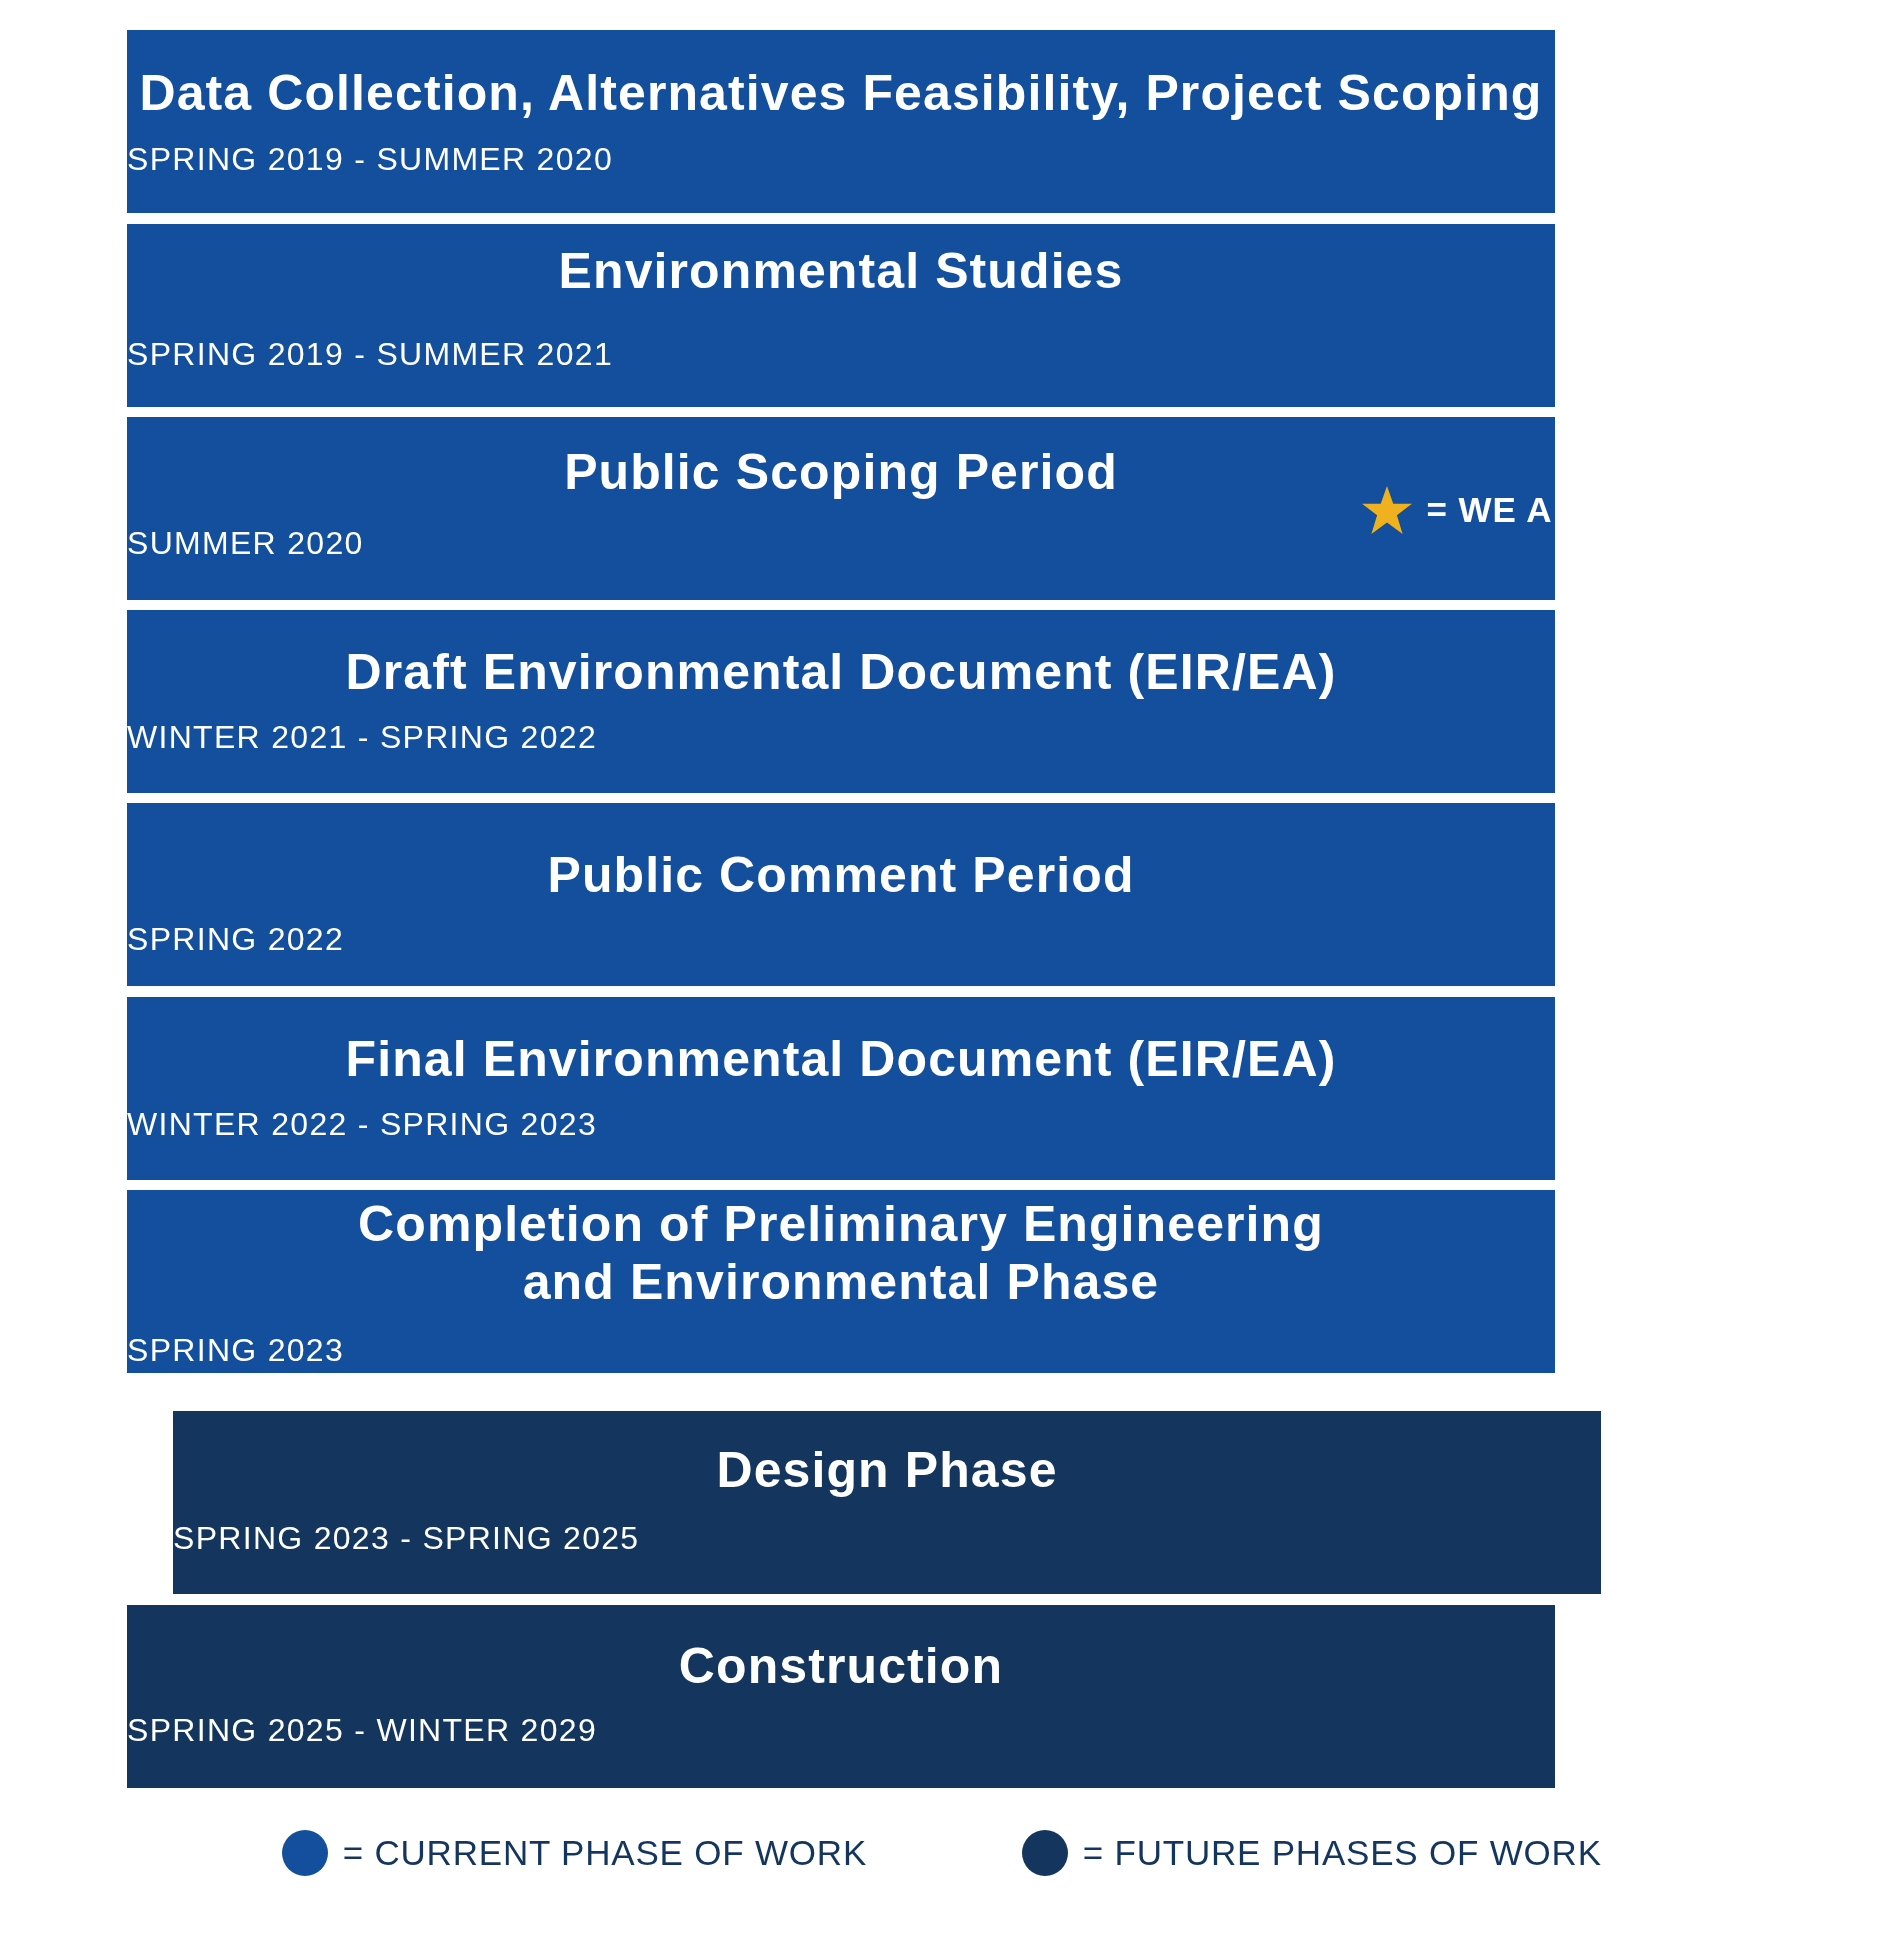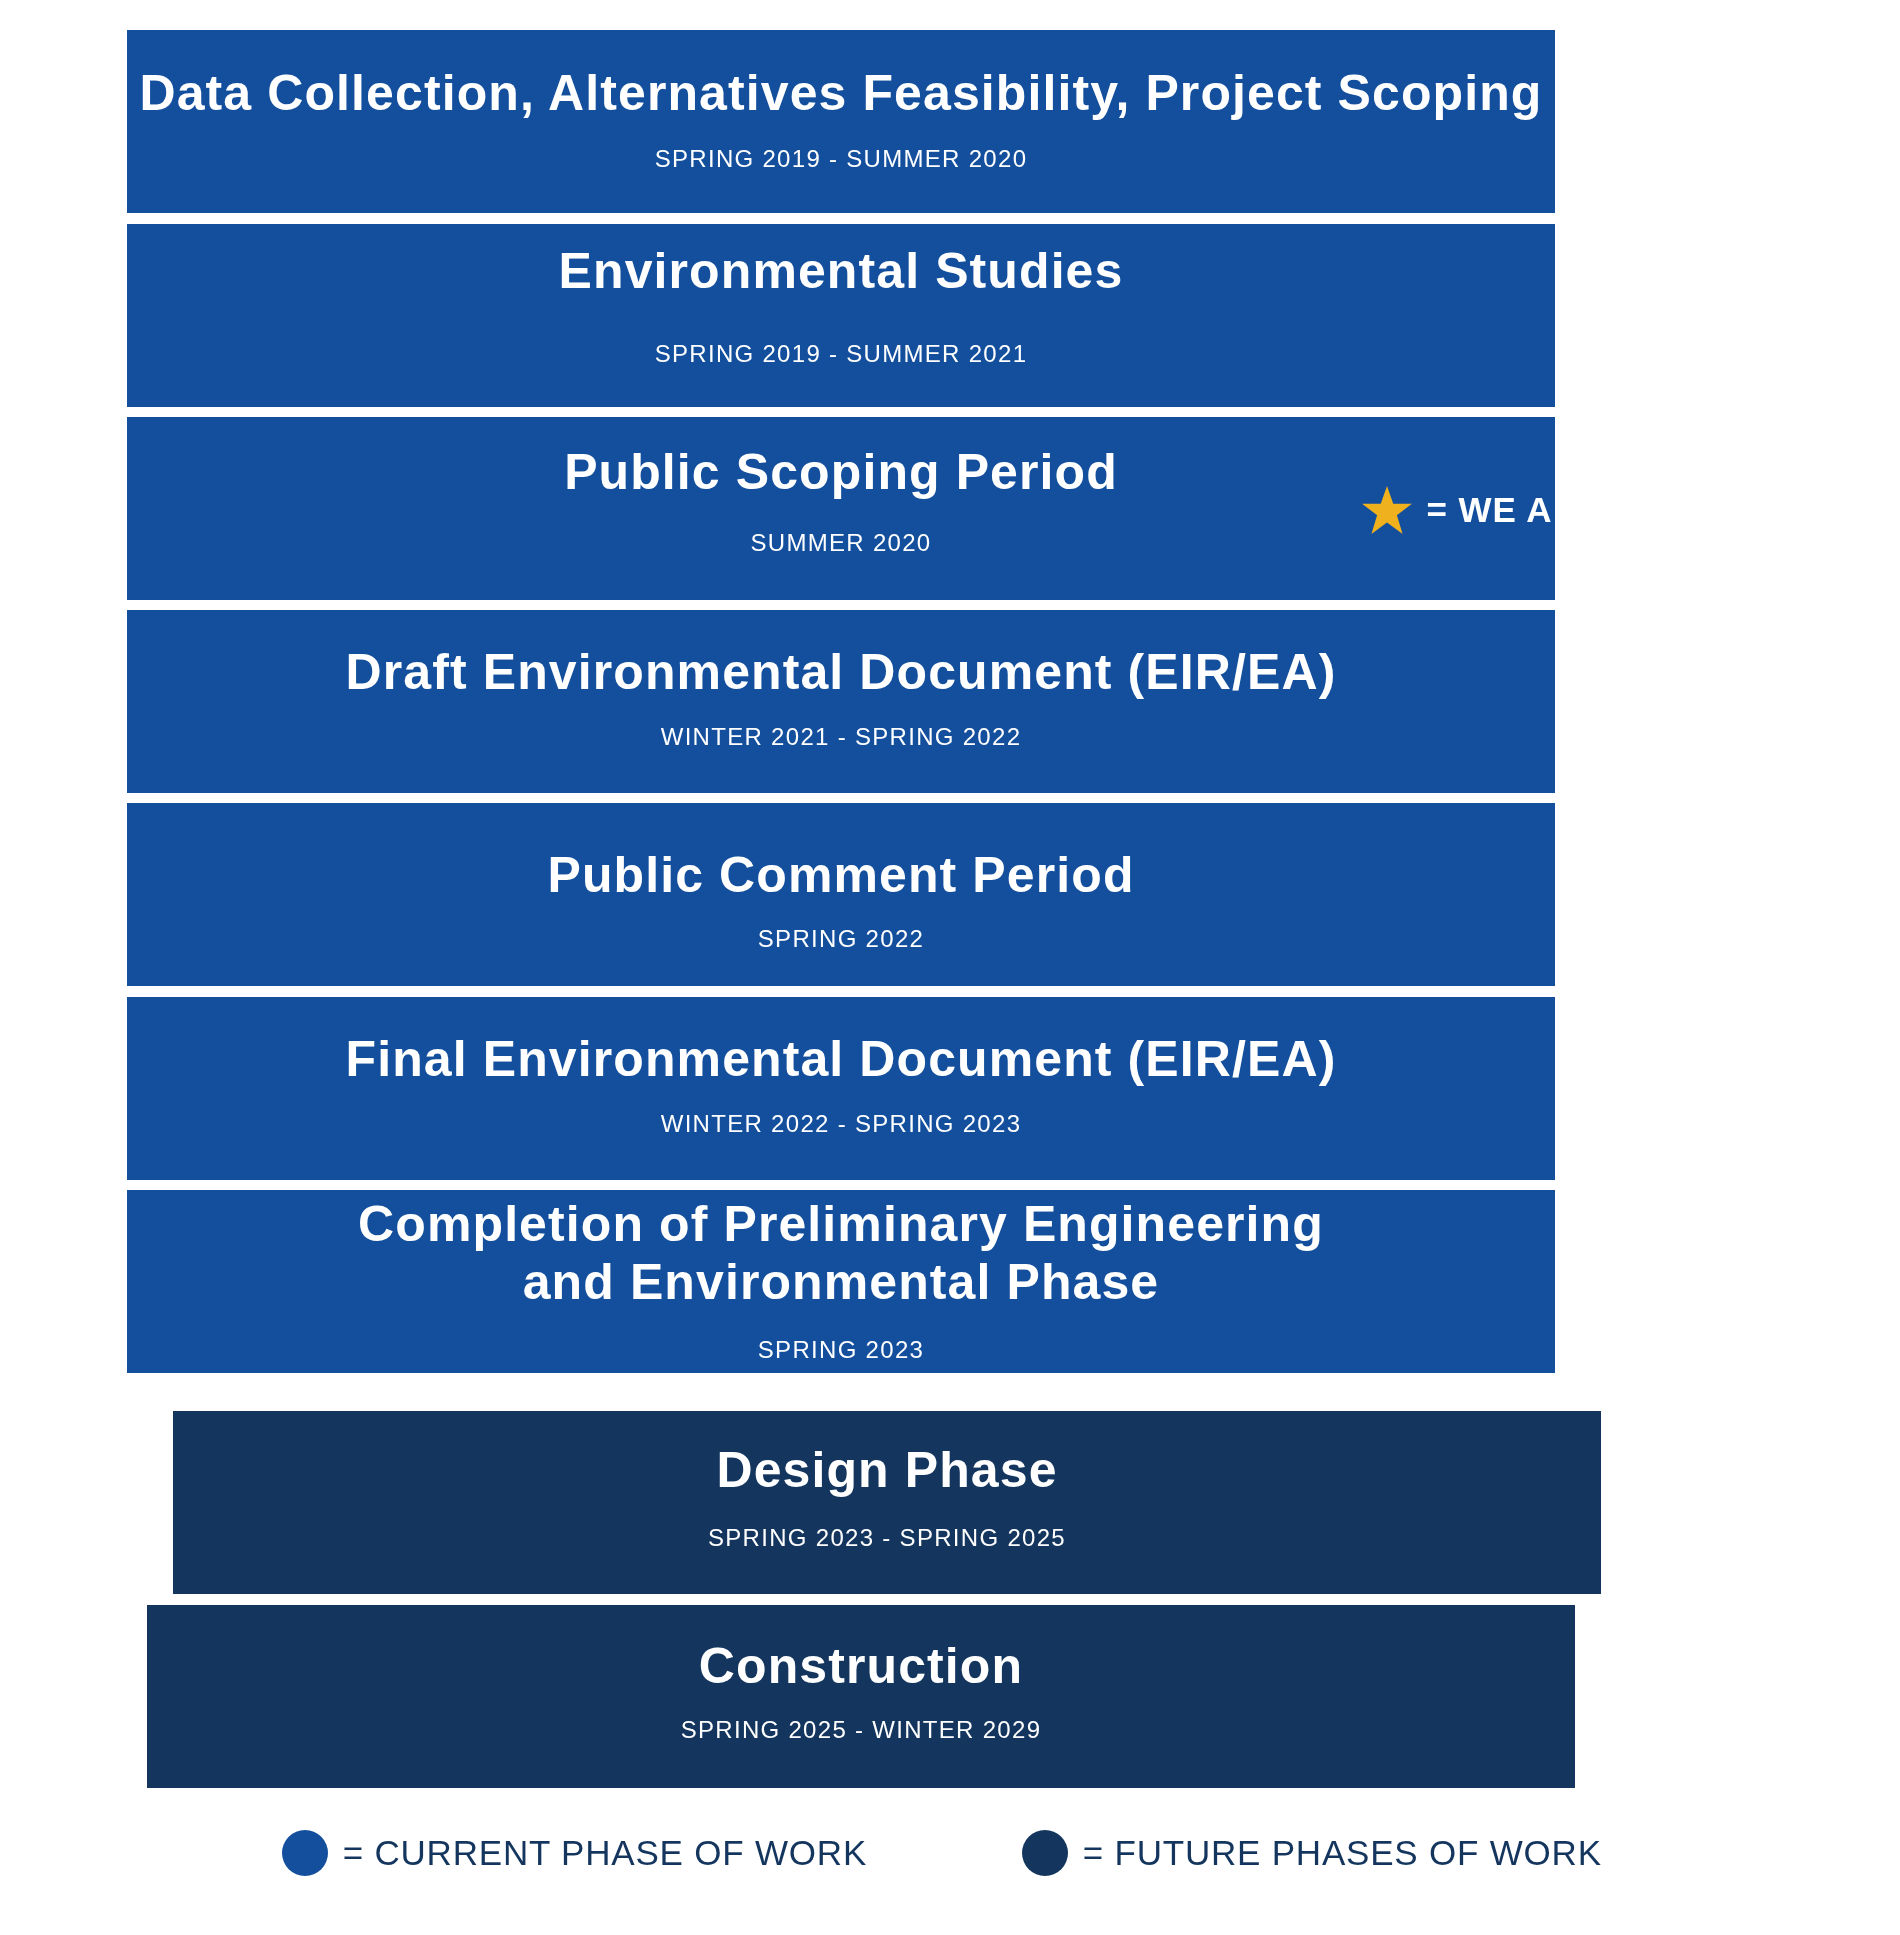--- a/index.html
+++ b/index.html
@@ -3,22 +3,22 @@
 <meta charset="utf-8">
 <style>
   html, body { margin: 0; padding: 0; background: #ffffff; }
   body { width: 1900px; height: 1936px; position: relative; overflow: hidden;
          font-family: "Liberation Sans", "DejaVu Sans", sans-serif; }
   .bar { position: absolute; left: 127px; width: 1428px; height: 183px; }
   .bar.current { background: #134F9D; }
   .bar.future { background: #14365E; }
   .title { position: absolute; left: 0; right: 0; text-align: center; color: #ffffff;
            font-weight: bold; font-size: 50px; line-height: 58px; letter-spacing: 1.1px; }
-  .subtitle { position: absolute; left: 0; right: 0; text-align: center; color: #ffffff;
-              font-weight: normal; font-size: 24px; line-height: 36px; letter-spacing: 1.3px; }
+  .subtitle { position: absolute; left: 0; right: 0; text-align: left; color: #ffffff;
+              font-weight: normal; font-size: 32px; line-height: 36px; letter-spacing: 1.3px; }
   .marker { position: absolute; left: 1253px; top: 67px; height: 54px; display: flex; align-items: center; }
   .star { width: 52px; height: 52px; display: block; }
   .marker-label { color: #ffffff; font-weight: bold; font-size: 35px; letter-spacing: 1px; margin-left: 13.4px; white-space: nowrap; }
   .legend { position: absolute; top: 1829px; height: 47px; display: flex; align-items: center; }
   .legend-dot { width: 46px; height: 46px; border-radius: 50%; display: block; }
   .legend-label { color: #14365E; font-weight: normal; font-size: 35px; letter-spacing: 0.8px; margin-left: 14.7px; white-space: nowrap; }
 </style>
 </head>
 <body>
 
@@ -62,21 +62,21 @@
   <div class="title" style="top:63px;">and Environmental Phase</div>
   <div class="title" style="top:5.4px;">Completion of Preliminary Engineering</div>
   <div class="subtitle" style="top:142px;">SPRING 2023</div>
 </div>
 
 <div class="bar future" style="top:1411px;margin-left:46px;">
   <div class="title" style="top:29.5px;">Design Phase</div>
   <div class="subtitle" style="top:109px;">SPRING 2023 - SPRING 2025</div>
 </div>
 
-<div class="bar future" style="top:1605px;margin-left:20px;">
+<div class="bar future" style="top:1605px;">
   <div class="title" style="top:31.5px;">Construction</div>
   <div class="subtitle" style="top:107px;">SPRING 2025 - WINTER 2029</div>
 </div>
 
 <div class="legend" style="left:282px;">
   <span class="legend-dot" style="background:#134F9D;"></span>
   <span class="legend-label">= CURRENT PHASE OF WORK</span>
 </div>
 <div class="legend" style="left:1022px;">
   <span class="legend-dot" style="background:#14365E;"></span>

